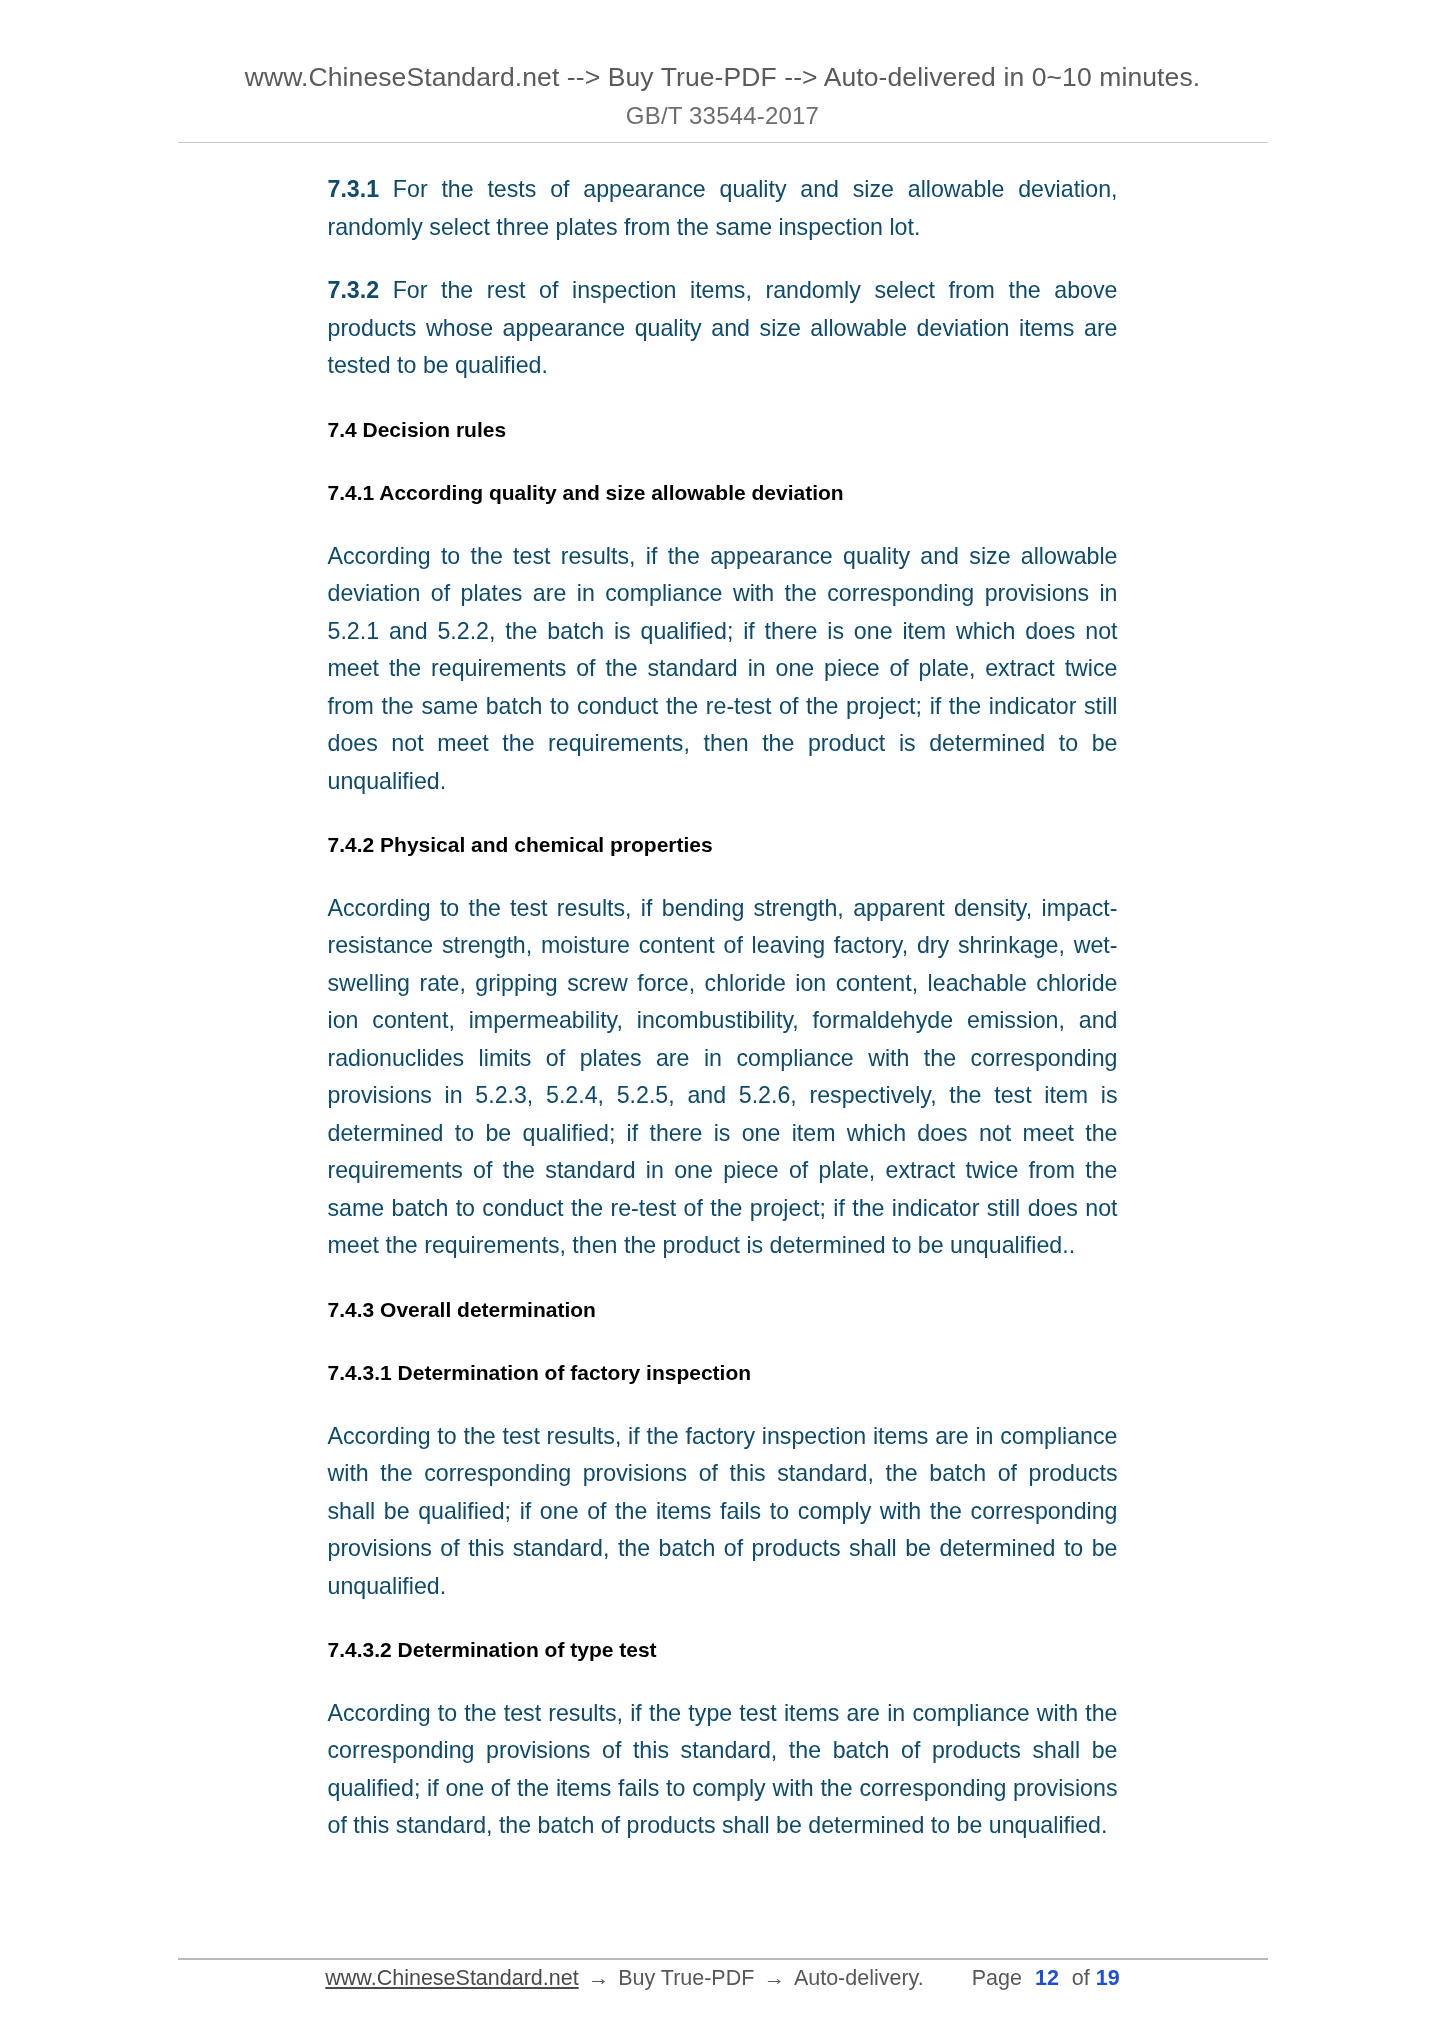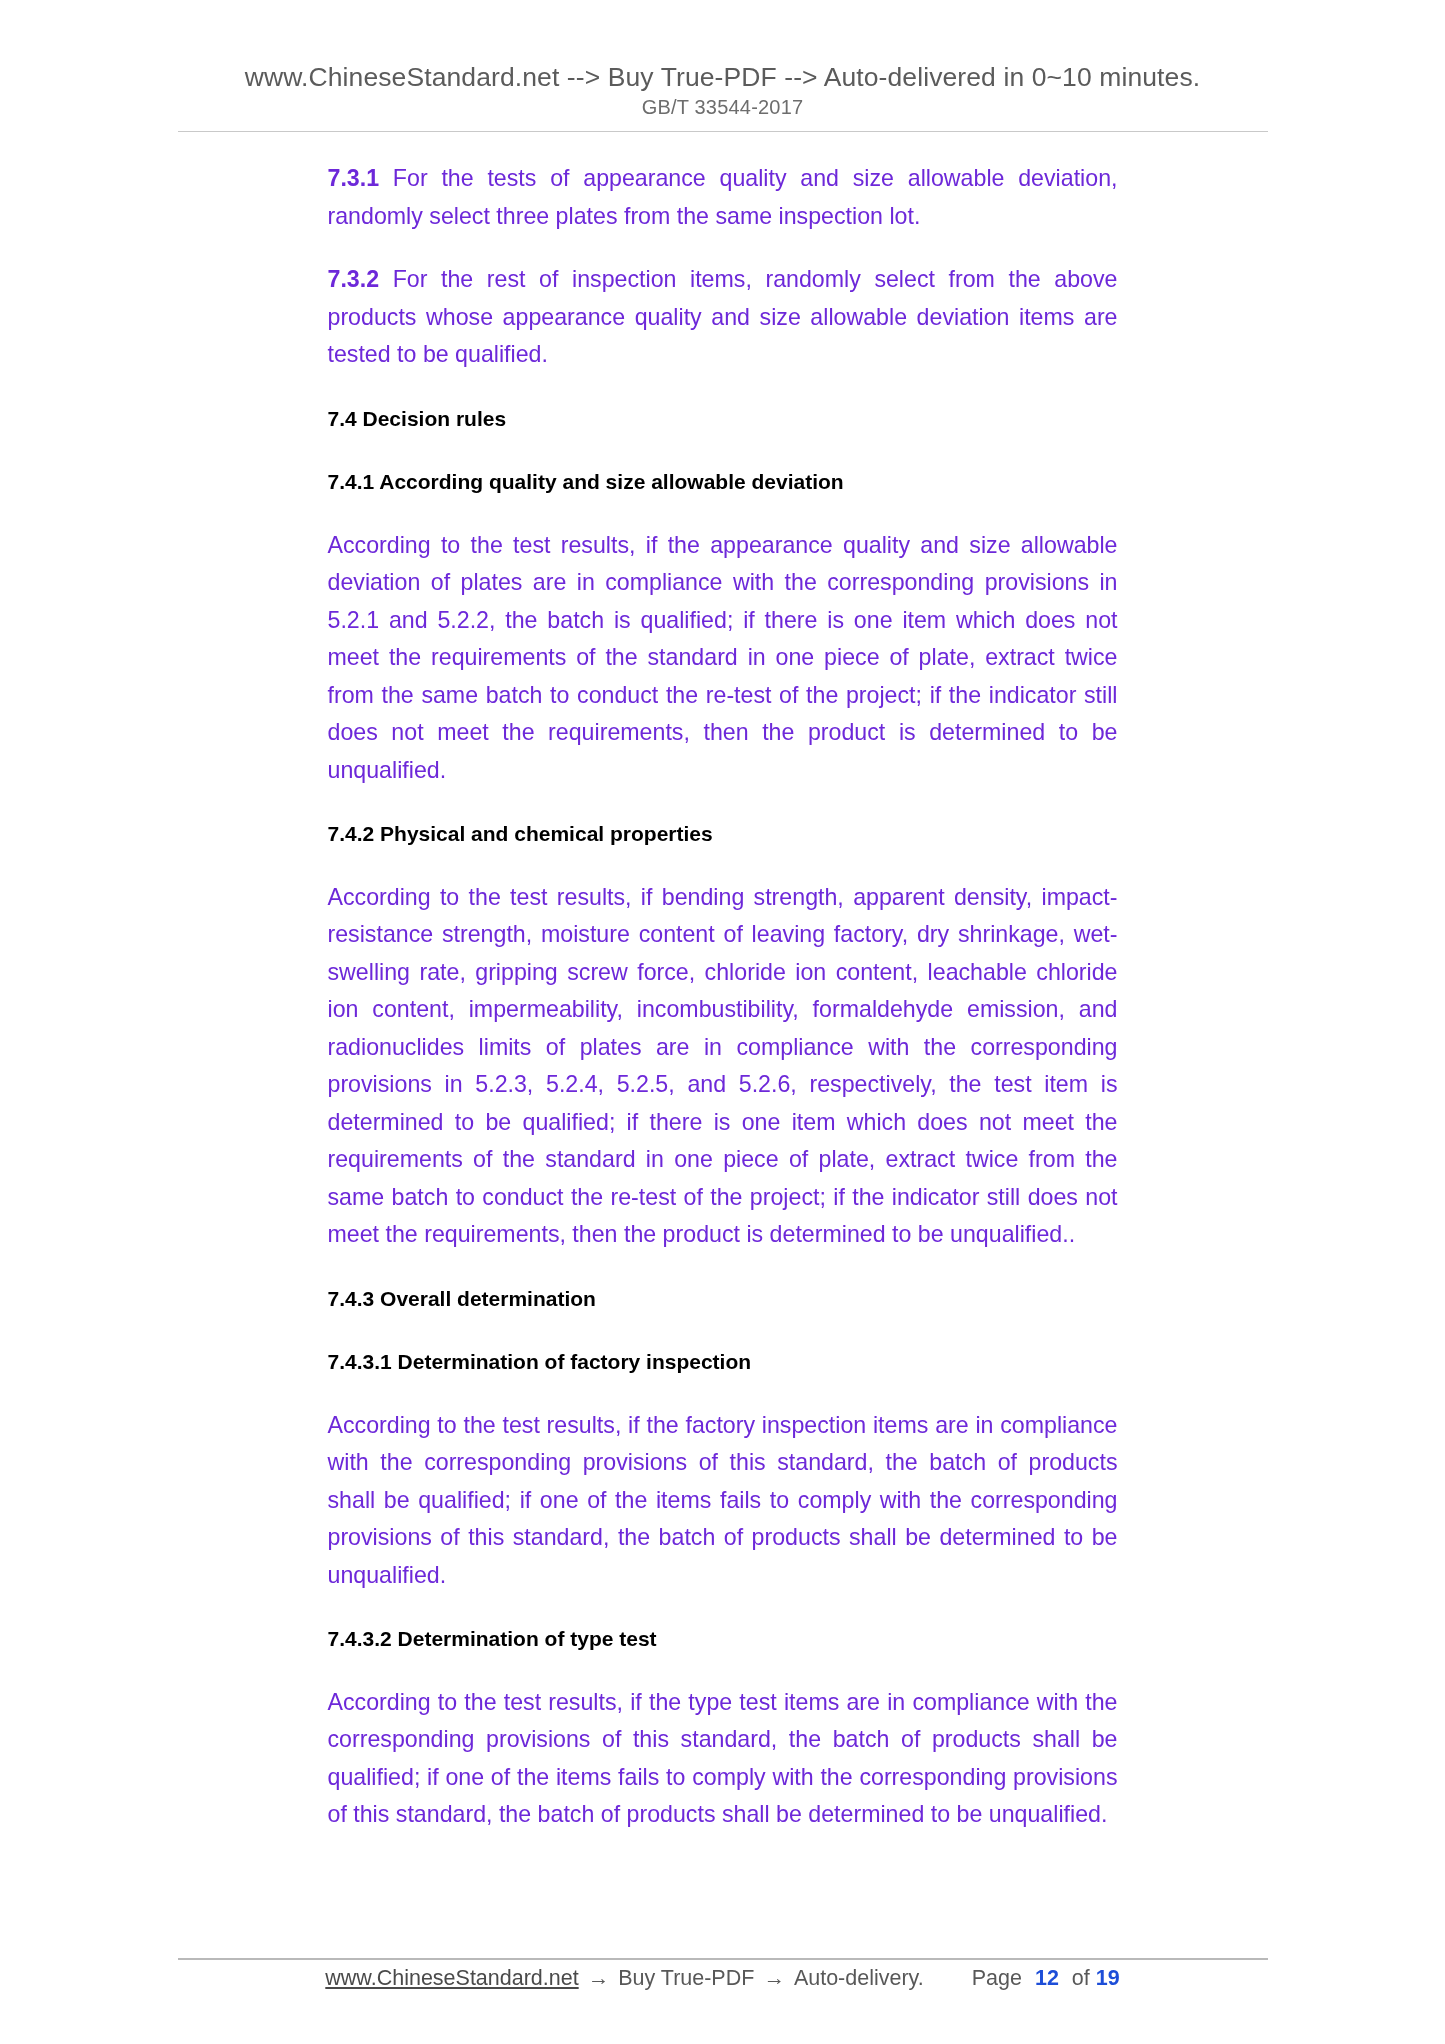--- a/index.html
+++ b/index.html
@@ -26,23 +26,23 @@
     text-align: center;
   }
   .header-promo {
     font-size: 26.5px;
     color: #5b5b5b;
     letter-spacing: 0.1px;
     line-height: 1.15;
     white-space: nowrap;
   }
   .header-std {
-    font-size: 20px;
+    font-size: 24px;
     color: #6d6d6d;
-    margin-top: 4px;
+    margin-top: 10px;
     letter-spacing: 0.2px;
   }
   .header-rule {
     margin: 12px auto 0 auto;
     width: 1090px;
     height: 1px;
     background: #c9c9c9;
   }
   
   .content {
@@ -51,21 +51,21 @@
     padding-left: 0;
     padding-top: 28px;
     box-sizing: content-box;
   }
   p.body {
     font-size: 23.2px;
     line-height: 37.5px;
     text-align: justify;
     text-justify: inter-word;
     margin: 0 0 26px 0;
-    color: #6d28d9;
+    color: #0c4a6e;
     hyphens: none;
   }
   p.body .num {
     font-weight: bold;
   }
   h3.heading {
     font-size: 21px;
     font-weight: bold;
     line-height: 37.5px;
     margin: 0 0 26px 0;

